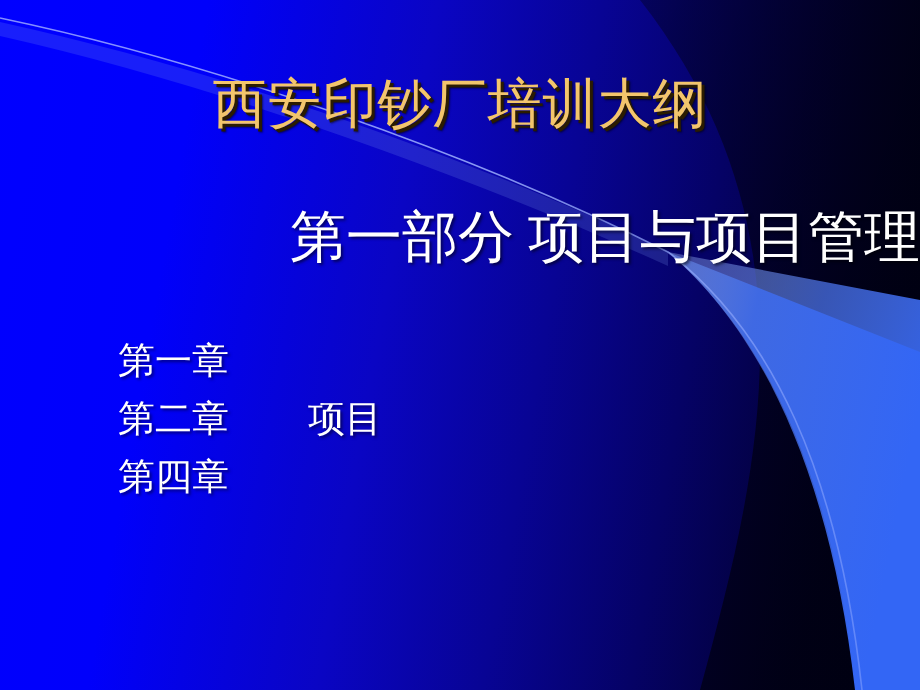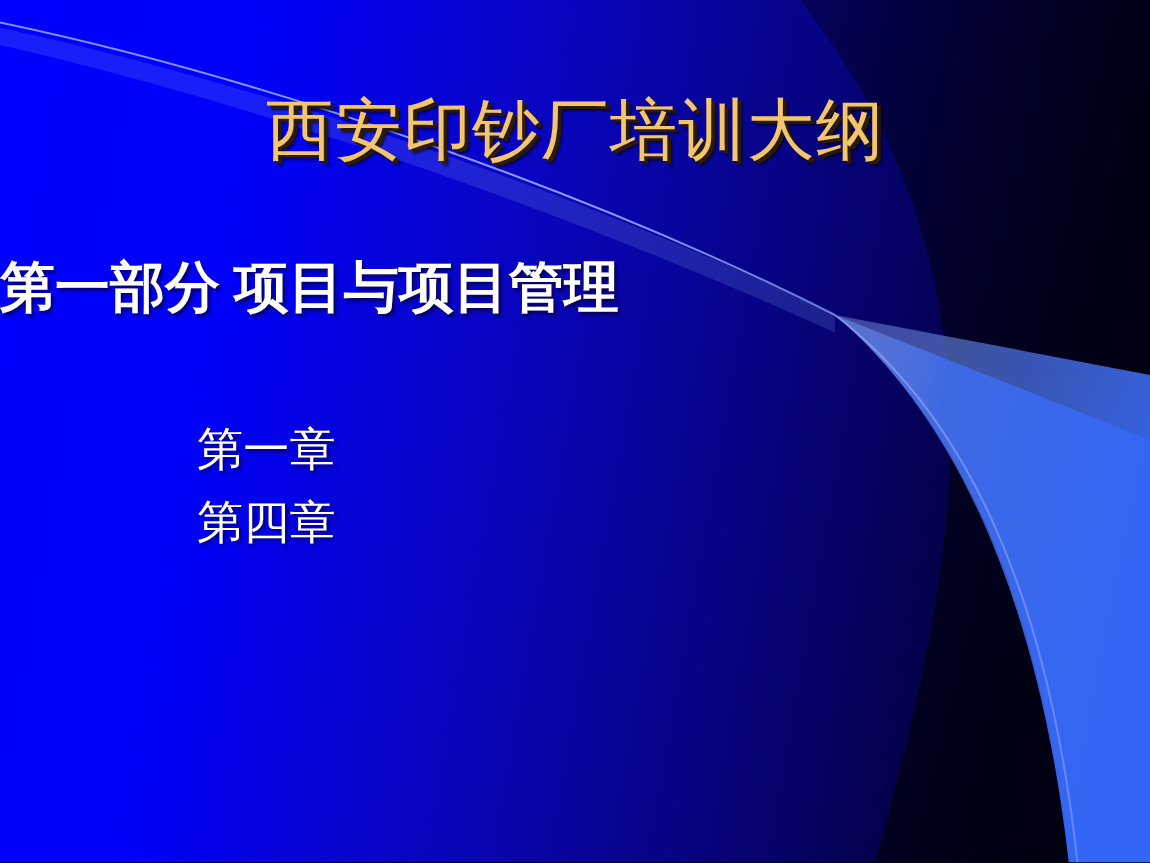--- a/index.html
+++ b/index.html
@@ -53,27 +53,26 @@
     color: #f3c56c;
     text-shadow: 3px 3px 0 #2b1c00, 4px 4px 2px rgba(0,0,0,0.55);
     white-space: nowrap;
   }
 
   .slide-subtitle {
     position: absolute;
     left: 0;
     top: 207px;
     width: 920px;
-    text-align: left;
-    font-size: 44px;
+    text-align: right;
+    font-size: 56px;
     line-height: 1.1;
     color: #ffffff;
     text-shadow: 2px 2px 3px rgba(0,0,0,0.55);
     white-space: nowrap;
-    font-weight: bold;
   }
 
   .chapter-list {
     position: absolute;
     left: 118px;
     top: 332px;
     width: 790px;
   }
 
   .chapter-row {
@@ -83,21 +82,20 @@
     line-height: 58px;
     color: #ffffff;
     text-shadow: 2px 2px 3px rgba(0,0,0,0.5);
     white-space: nowrap;
   }
 
   .chapter-num {
     display: inline-block;
     width: 190px;
     flex: 0 0 190px;
-    text-align: center;
   }
 
   .chapter-name {
     display: inline-block;
   }
 </style>
 </head>
 <body>
 
 <div id="slide">
@@ -150,20 +148,24 @@
     <div class="slide-title">西安印钞厂培训大纲</div>
 
     <div class="slide-subtitle">第一部分  项目与项目管理</div>
 
     <div class="chapter-list">
 
       <div class="chapter-row">
         <span class="chapter-num">第一章</span>
       </div>
 
+      <div class="chapter-row">
+        <span class="chapter-num">第二章</span>
+        <span class="chapter-name">项目</span>
+      </div>
 
 
       <div class="chapter-row">
         <span class="chapter-num">第四章</span>
       </div>
 
     </div>
   </div>
 </div>
 

